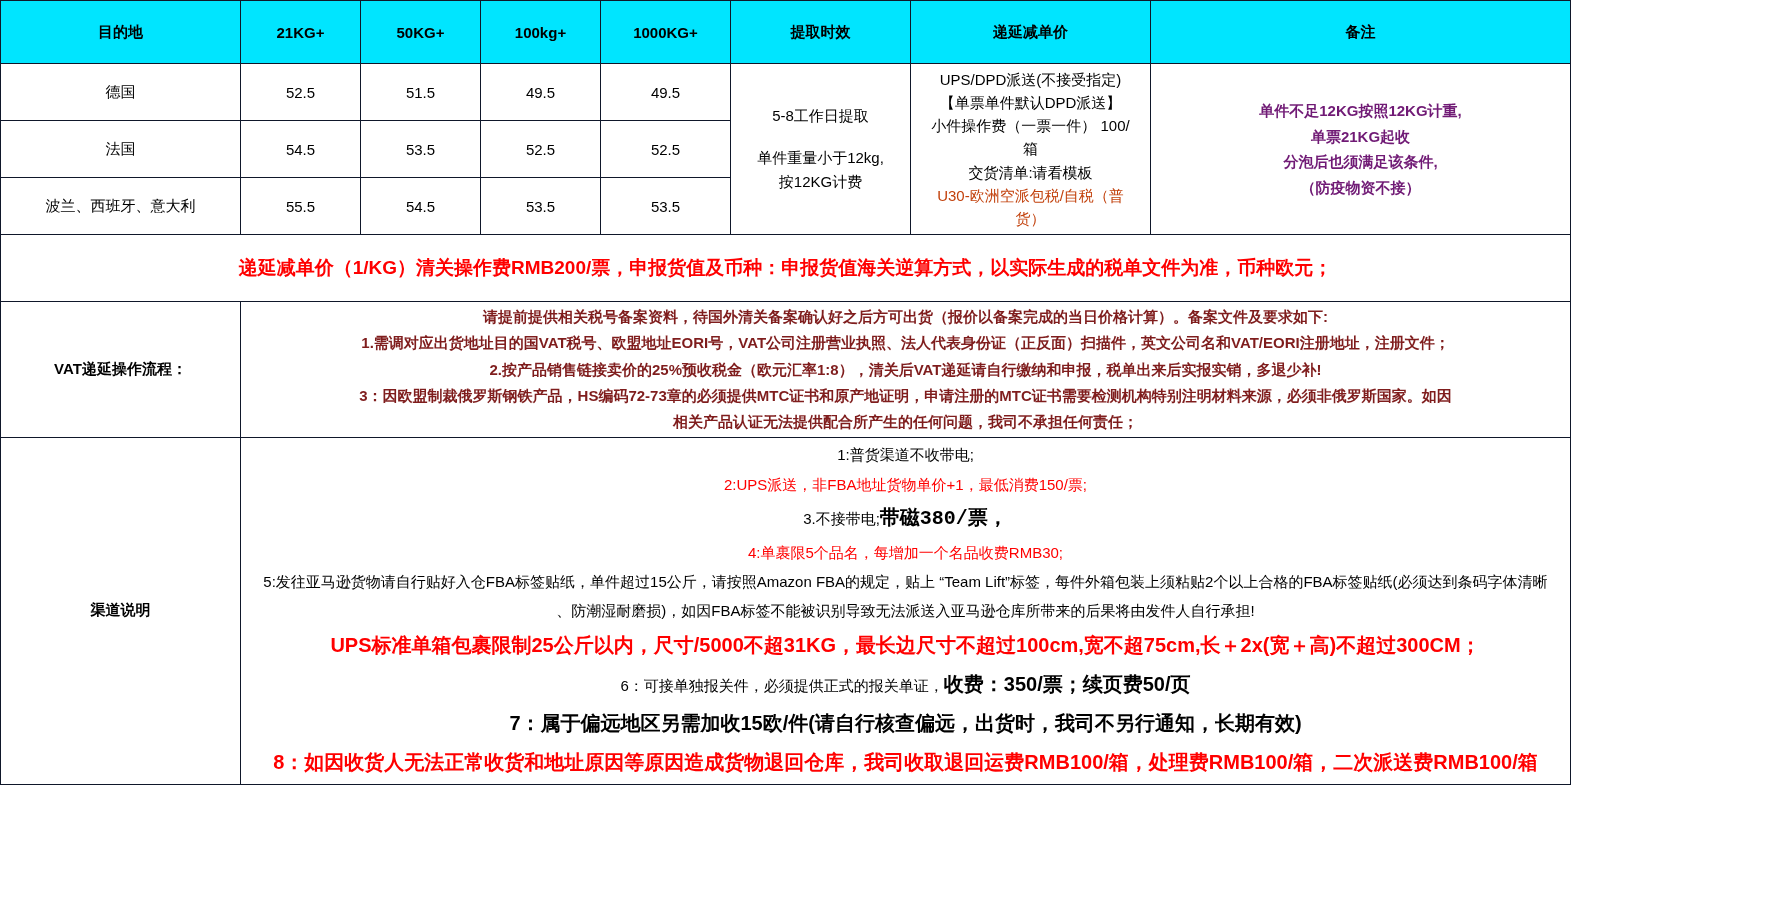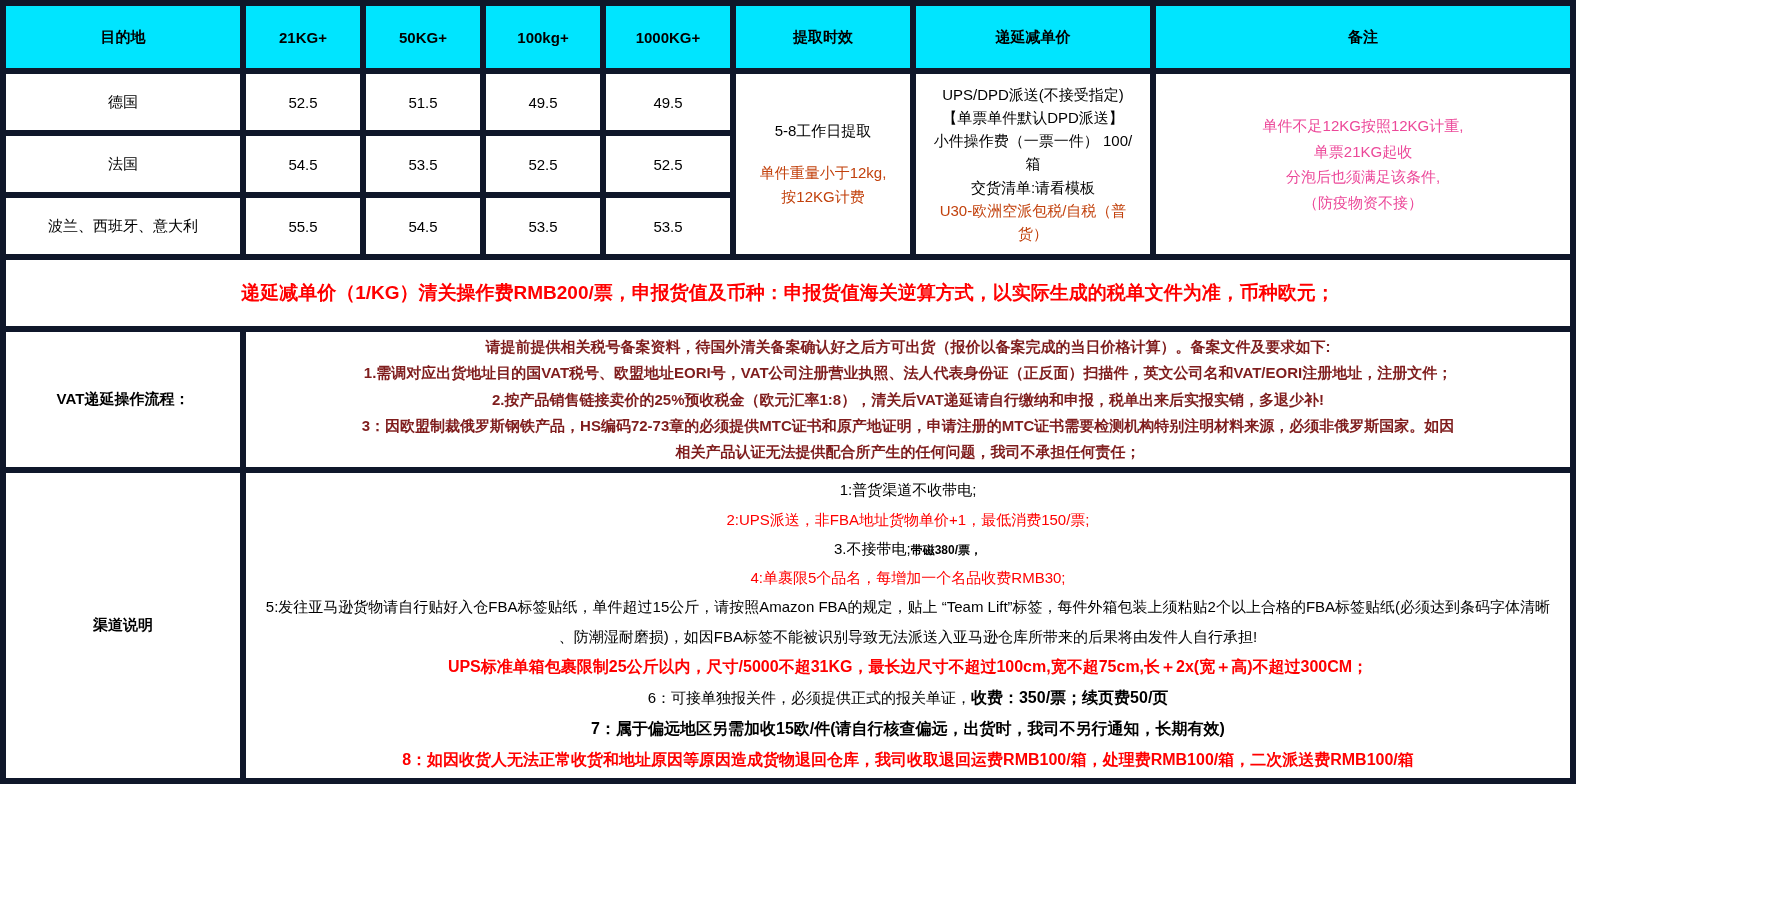--- a/index.html
+++ b/index.html
@@ -13,21 +13,21 @@
     font-family: "Liberation Sans", sans-serif;
     color: #000;
     overflow: hidden;
   }
   .sheet {
     width: 1570px;
     border-collapse: collapse;
     table-layout: fixed;
   }
   .sheet td, .sheet th {
-    border: 6px solid #0f172a;
+    border: 1px solid #0f172a;
     vertical-align: middle;
     text-align: center;
     font-size: 15px;
     padding: 2px 4px;
   }
   .hdr {
     background: #00e5ff;
     font-weight: bold;
     font-size: 15px;
     height: 58px;
@@ -37,33 +37,33 @@
     height: 52px;
   }
   .num-cell {
     font-size: 16px;
   }
   .lead-cell {
     font-size: 15px;
     line-height: 1.6;
   }
   .lead-cell .red {
-    color: #c2410c;
+    color: #000000;
   }
   .notice-cell {
     font-size: 14px;
     line-height: 1.55;
     text-align: center;
   }
   .notice-cell .red {
     color: #c2410c;
   }
   .remark-cell {
-    color: #ec4899;
-    font-weight: normal;
+    color: #701a75;
+    font-weight: bold;
     font-size: 18px;
     line-height: 1.7;
   }
   .banner-row td {
     color: #ff0000;
     font-weight: bold;
     font-size: 19px;
     height: 62px;
     text-align: center;
   }
@@ -85,22 +85,22 @@
     font-size: 13px;
     line-height: 1.95;
     padding: 10px 6px 10px 8px;
     height: 300px;
     vertical-align: top;
   }
   .chan-body .ln { display: block; white-space: nowrap; }
   .red { color: #ff0000; }
   .black { color: #000000; }
   .b { font-weight: bold; }
-  .f16 { font-size: 16px; }
-  .f17 { font-size: 12px; }
+  .f16 { font-size: 20px; }
+  .f17 { font-size: 20px; font-family: Liberation Mono, monospace; }
   .f13 { font-size: 15px; }
 </style>
 </head>
 <body>
 
 <table class="sheet">
   <colgroup>
     <col style="width:240px">
     <col style="width:120px">
     <col style="width:120px">

